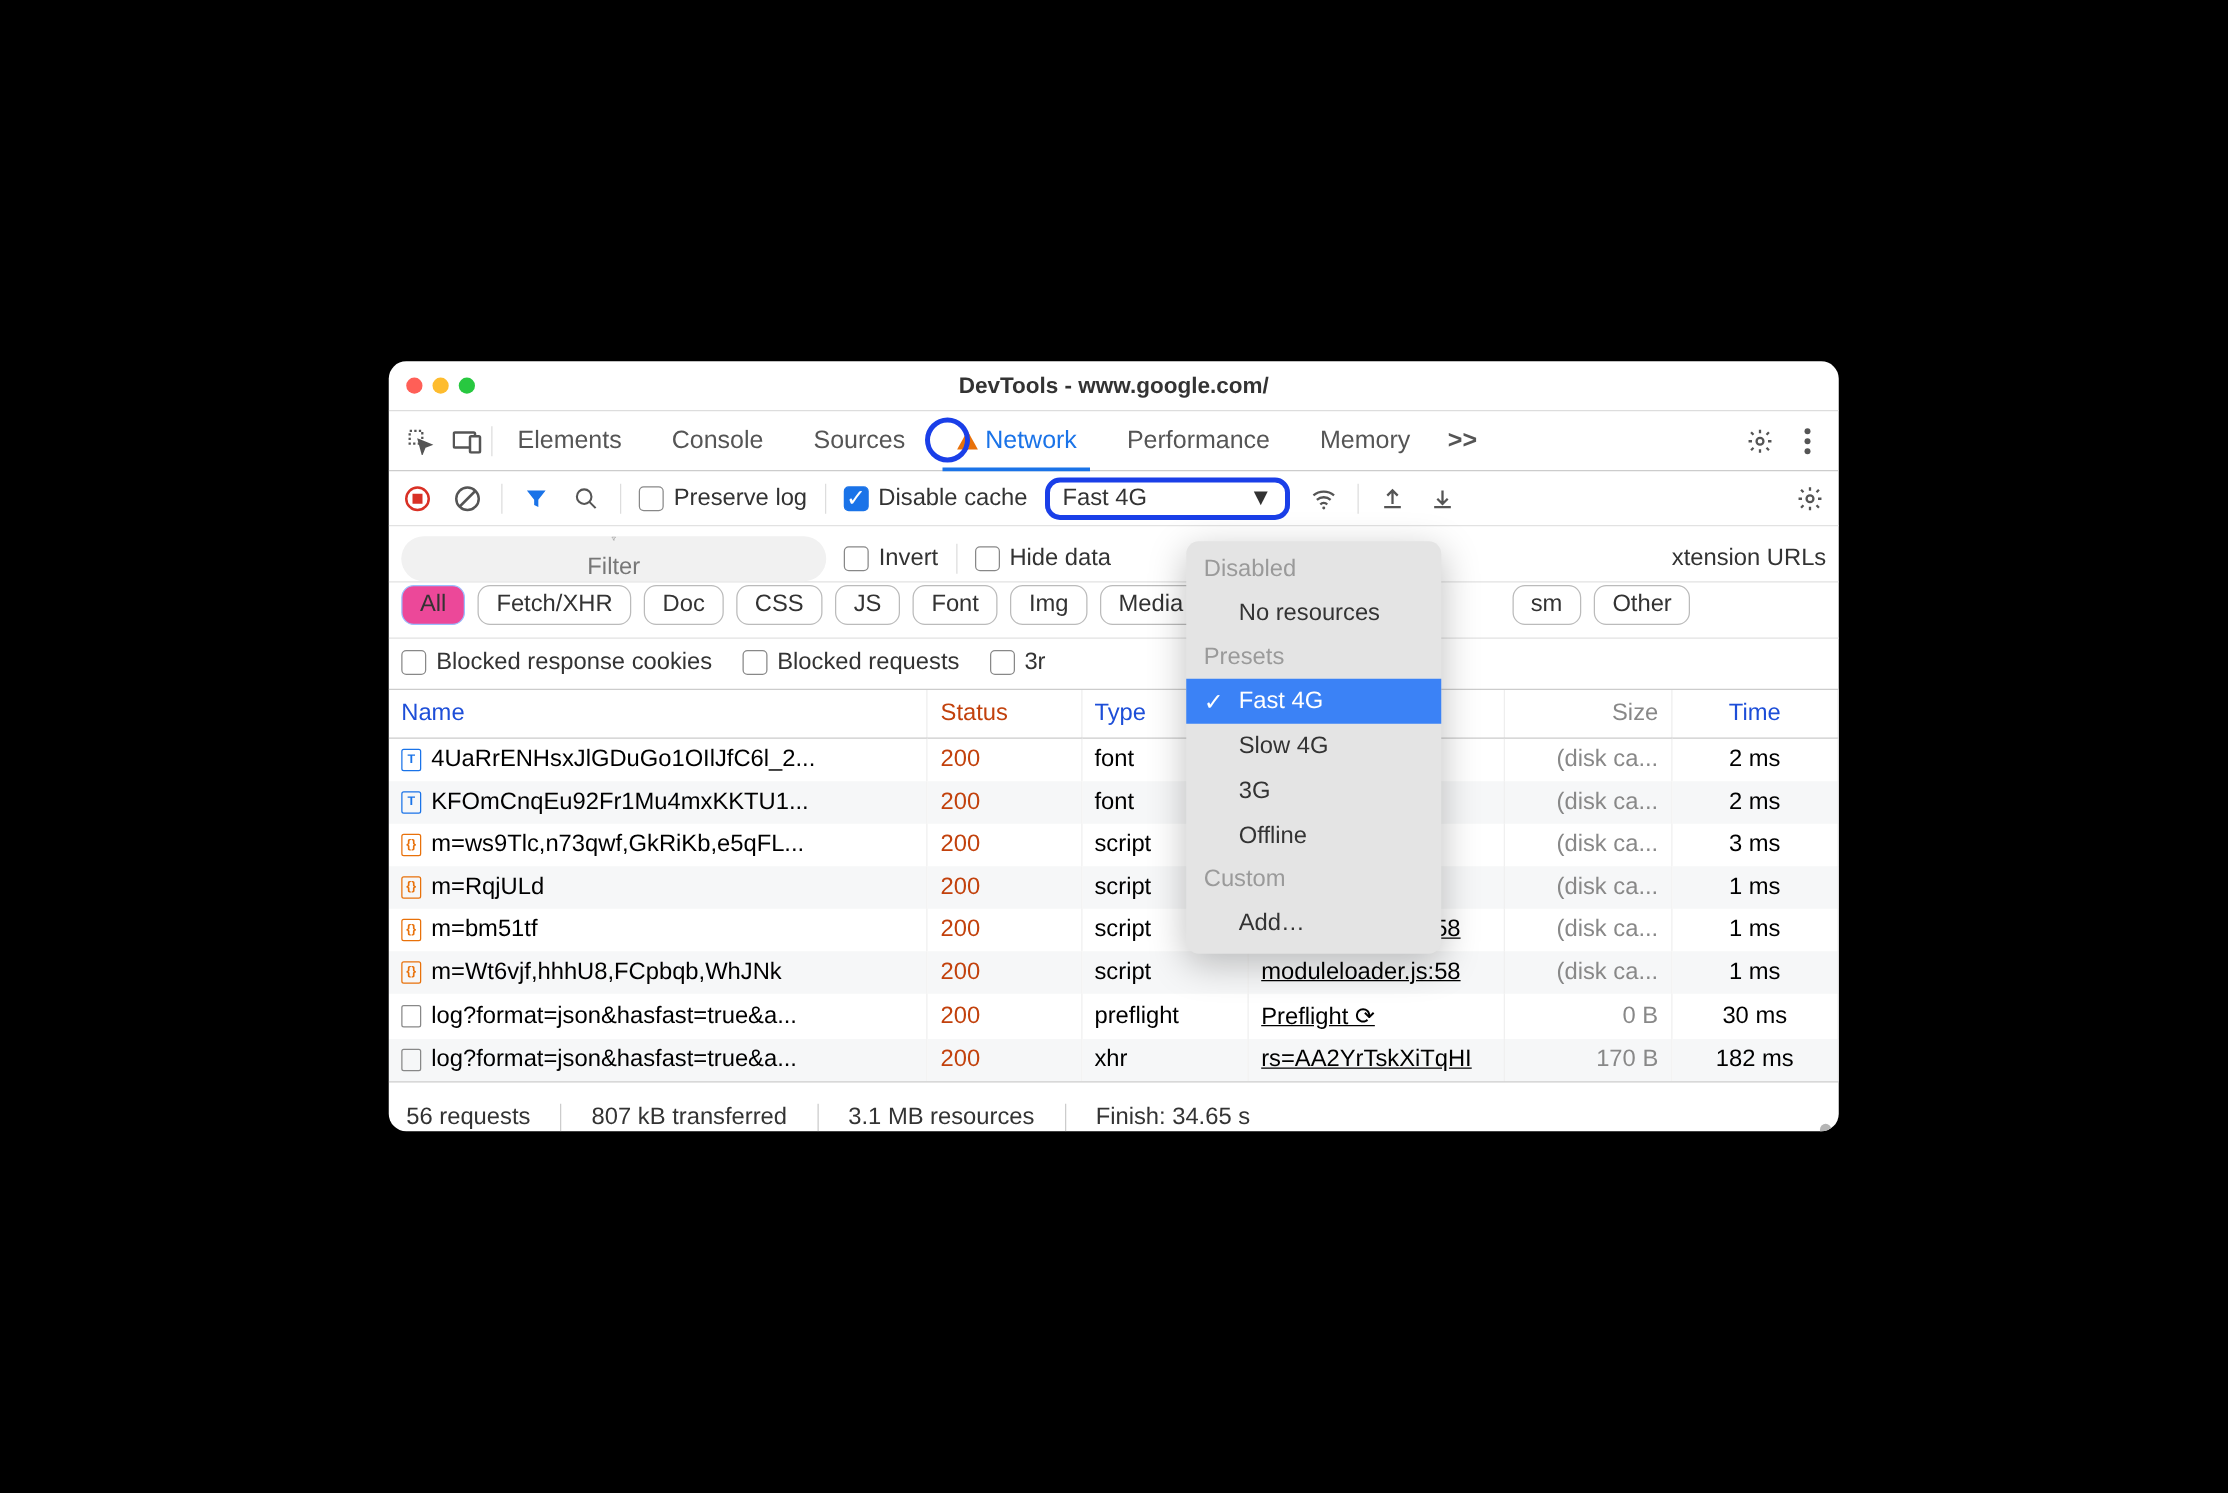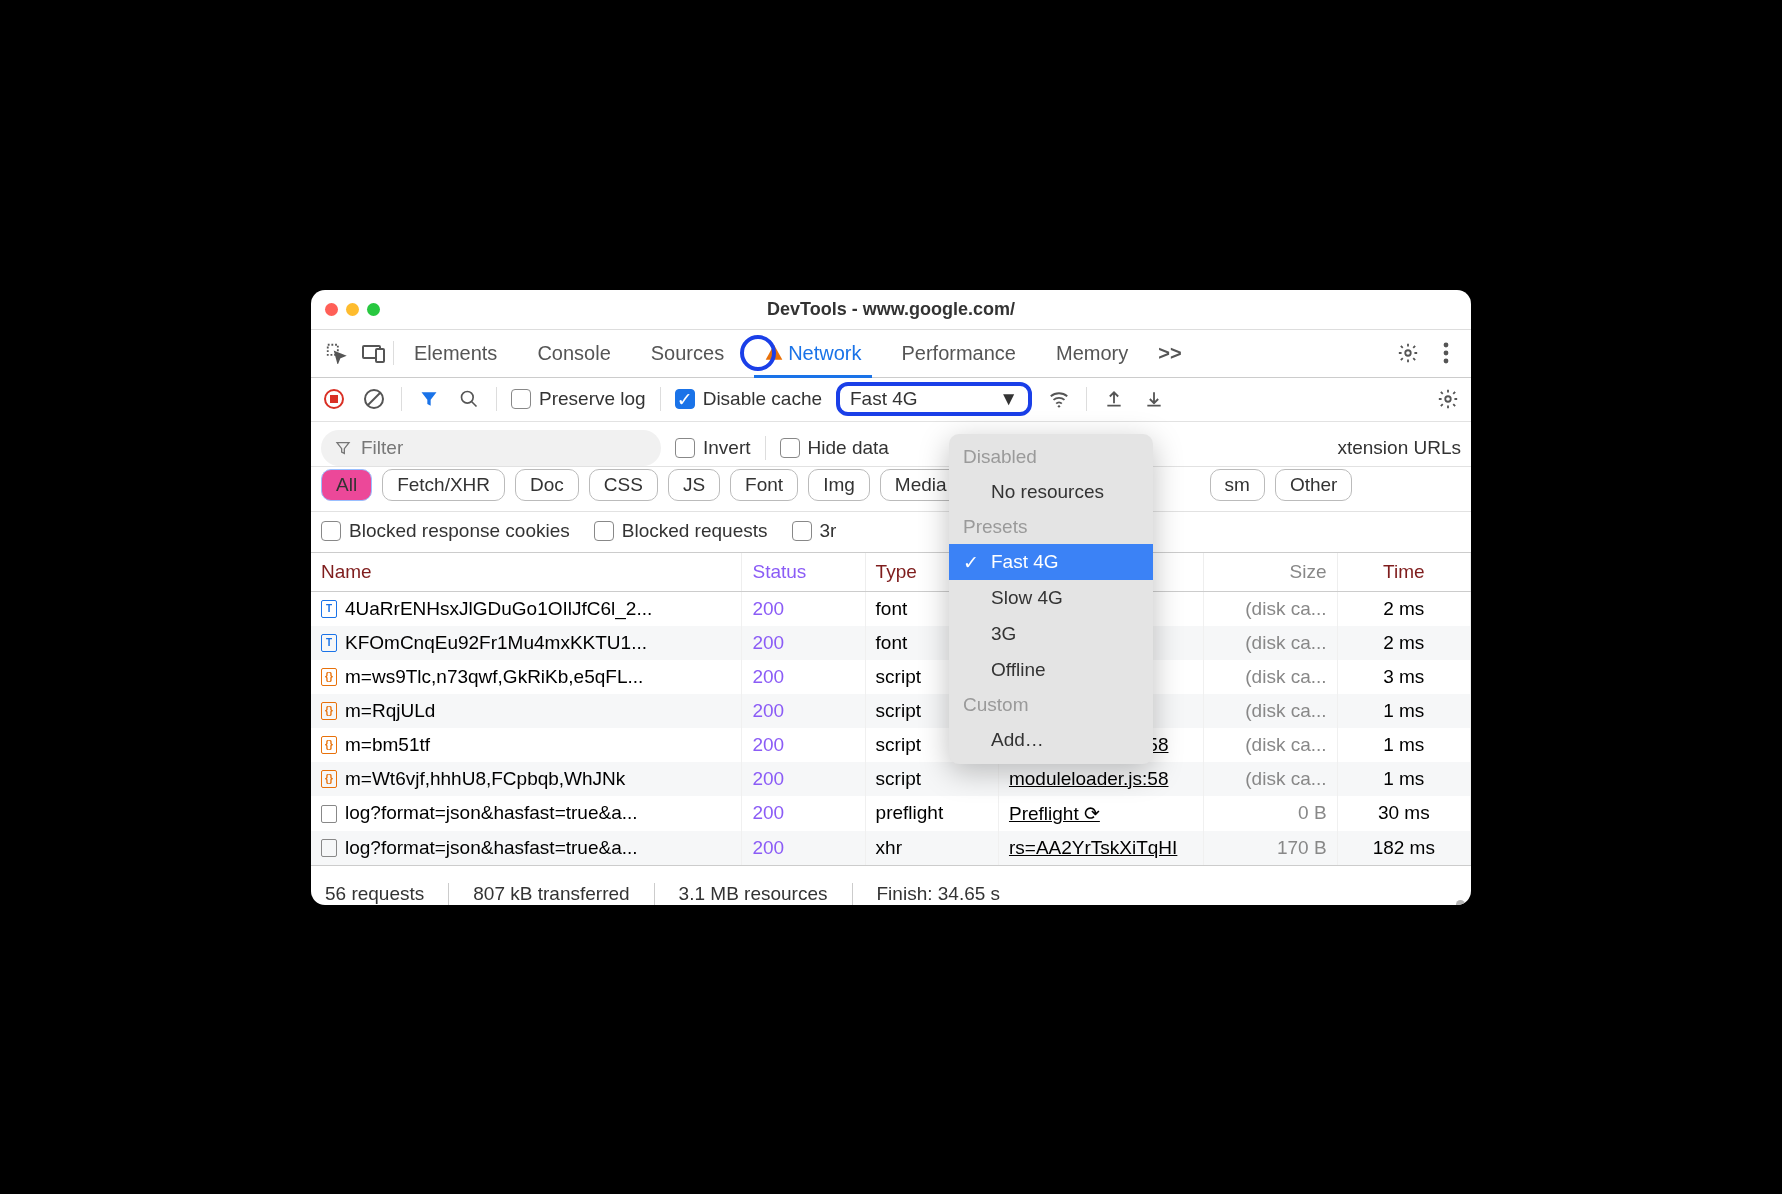--- a/index.html
+++ b/index.html
@@ -22,32 +22,32 @@
   .toolbar { height: 44px; display: flex; align-items: center; border-bottom: 1px solid #e2e2e2; padding: 0 10px; gap: 14px; font-size: 19px; color: #333; }
   .toolbar .ico { width: 26px; height: 26px; display: flex; align-items: center; justify-content: center; }
   .vsep { width: 1px; height: 24px; background: #ddd; }
   .chk { width: 20px; height: 20px; border: 1.5px solid #888; border-radius: 4px; display: inline-flex; align-items: center; justify-content: center; vertical-align: middle; margin-right: 8px; }
   .chk.on { background: #1a73e8; border-color: #1a73e8; color: #fff; }
   .lbl { display: inline-flex; align-items: center; }
 
   .throttle-box { position: relative; height: 34px; width: 196px; border: 4px solid #1a3fe8; border-radius: 12px; display: flex; align-items: center; padding: 0 10px; font-size: 19px; color: #333; justify-content: space-between; }
 
   .filter-row { padding: 8px 10px 0 10px; display: flex; flex-wrap: wrap; align-items: center; gap: 14px; row-gap: 10px; font-size: 19px; color: #333; border-bottom: 1px solid #e2e2e2; }
-  .filter-input { width: 340px; height: 36px; background: #f1f1f1; border-radius: 18px; display: flex; align-items: center; padding: 0 14px; color: #777; gap: 10px; }
+  .filter-input { width: 340px; height: 36px; background: #f1f1f1; border-radius: 18px; display: flex; align-items: center; padding: 0 14px; color: #777; gap: 10px; flex-direction: column; }
   .chip-row { display: flex; gap: 10px; padding: 2px 10px 10px 10px; border-bottom: 1px solid #e2e2e2; flex-wrap: wrap; font-size: 19px; }
   .chip { border: 1px solid #bbb; border-radius: 10px; padding: 4px 14px; color: #333; cursor: pointer; }
   .chip.on { background: #ec4899; border-color: #9abfff; }
   .third-row { display: flex; gap: 24px; padding: 8px 10px 10px 10px; border-bottom: 1px solid #ccc; font-size: 19px; color: #333; align-items: center; }
 
   table { width: 100%; border-collapse: collapse; font-size: 19px; }
-  thead th { text-align: left; font-weight: 500; padding: 8px 10px; border-bottom: 1px solid #ccc; border-right: 1px solid #eee; color: #7f1d1d; }
+  thead th { text-align: left; font-weight: 500; padding: 8px 10px; border-bottom: 1px solid #ccc; border-right: 1px solid #eee; color: #1d4ed8; }
   tbody td { padding: 6px 10px; border-right: 1px solid #f0f0f0; white-space: nowrap; overflow: hidden; text-overflow: ellipsis; }
   tbody tr:nth-child(even) { background: #f6f7f8; }
   .c-name { width: 420px; max-width: 420px; }
-  .c-status { width: 120px; color: #8b5cf6; }
+  .c-status { width: 120px; color: #c2410c; }
   .c-type { width: 130px; }
   .c-init { width: 200px; max-width: 200px; text-decoration: underline; }
   .c-size { width: 130px; text-align: right; color: #888; }
   .c-time { width: 130px; text-align: center; margin-left: 36px; }
   .file-ico { display: inline-block; width: 16px; height: 18px; border: 1.5px solid; border-radius: 2px; vertical-align: middle; margin-right: 8px; position: relative; font-size: 10px; font-weight: 700; text-align: center; line-height: 15px; }
   .fi-font { border-color: #1a73e8; color: #1a73e8; }
   .fi-script { border-color: #e8710a; color: #e8710a; }
   .fi-doc { border-color: #888; color: transparent; }
 
   .status-row { height: 40px; display: flex; align-items: flex-end; padding: 0 14px; gap: 24px; font-size: 19px; color: #333; border-top: 1px solid #ccc; }

